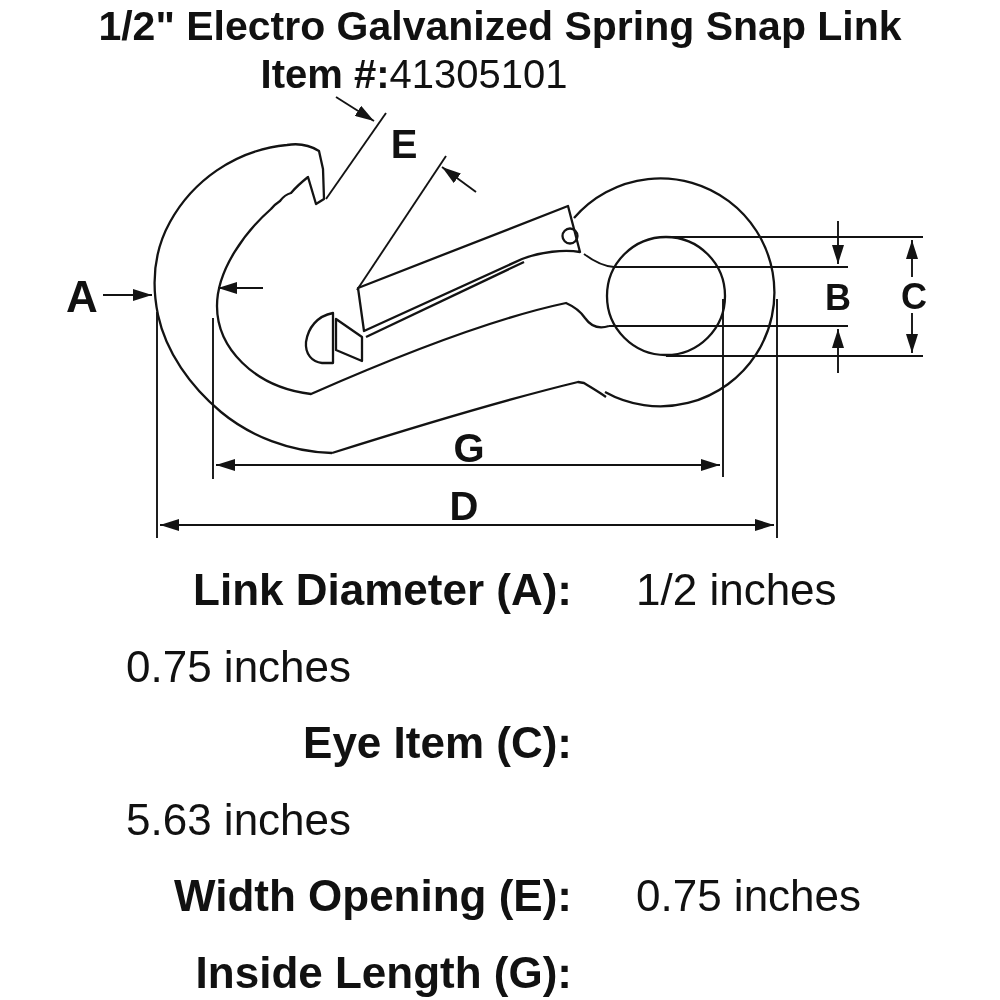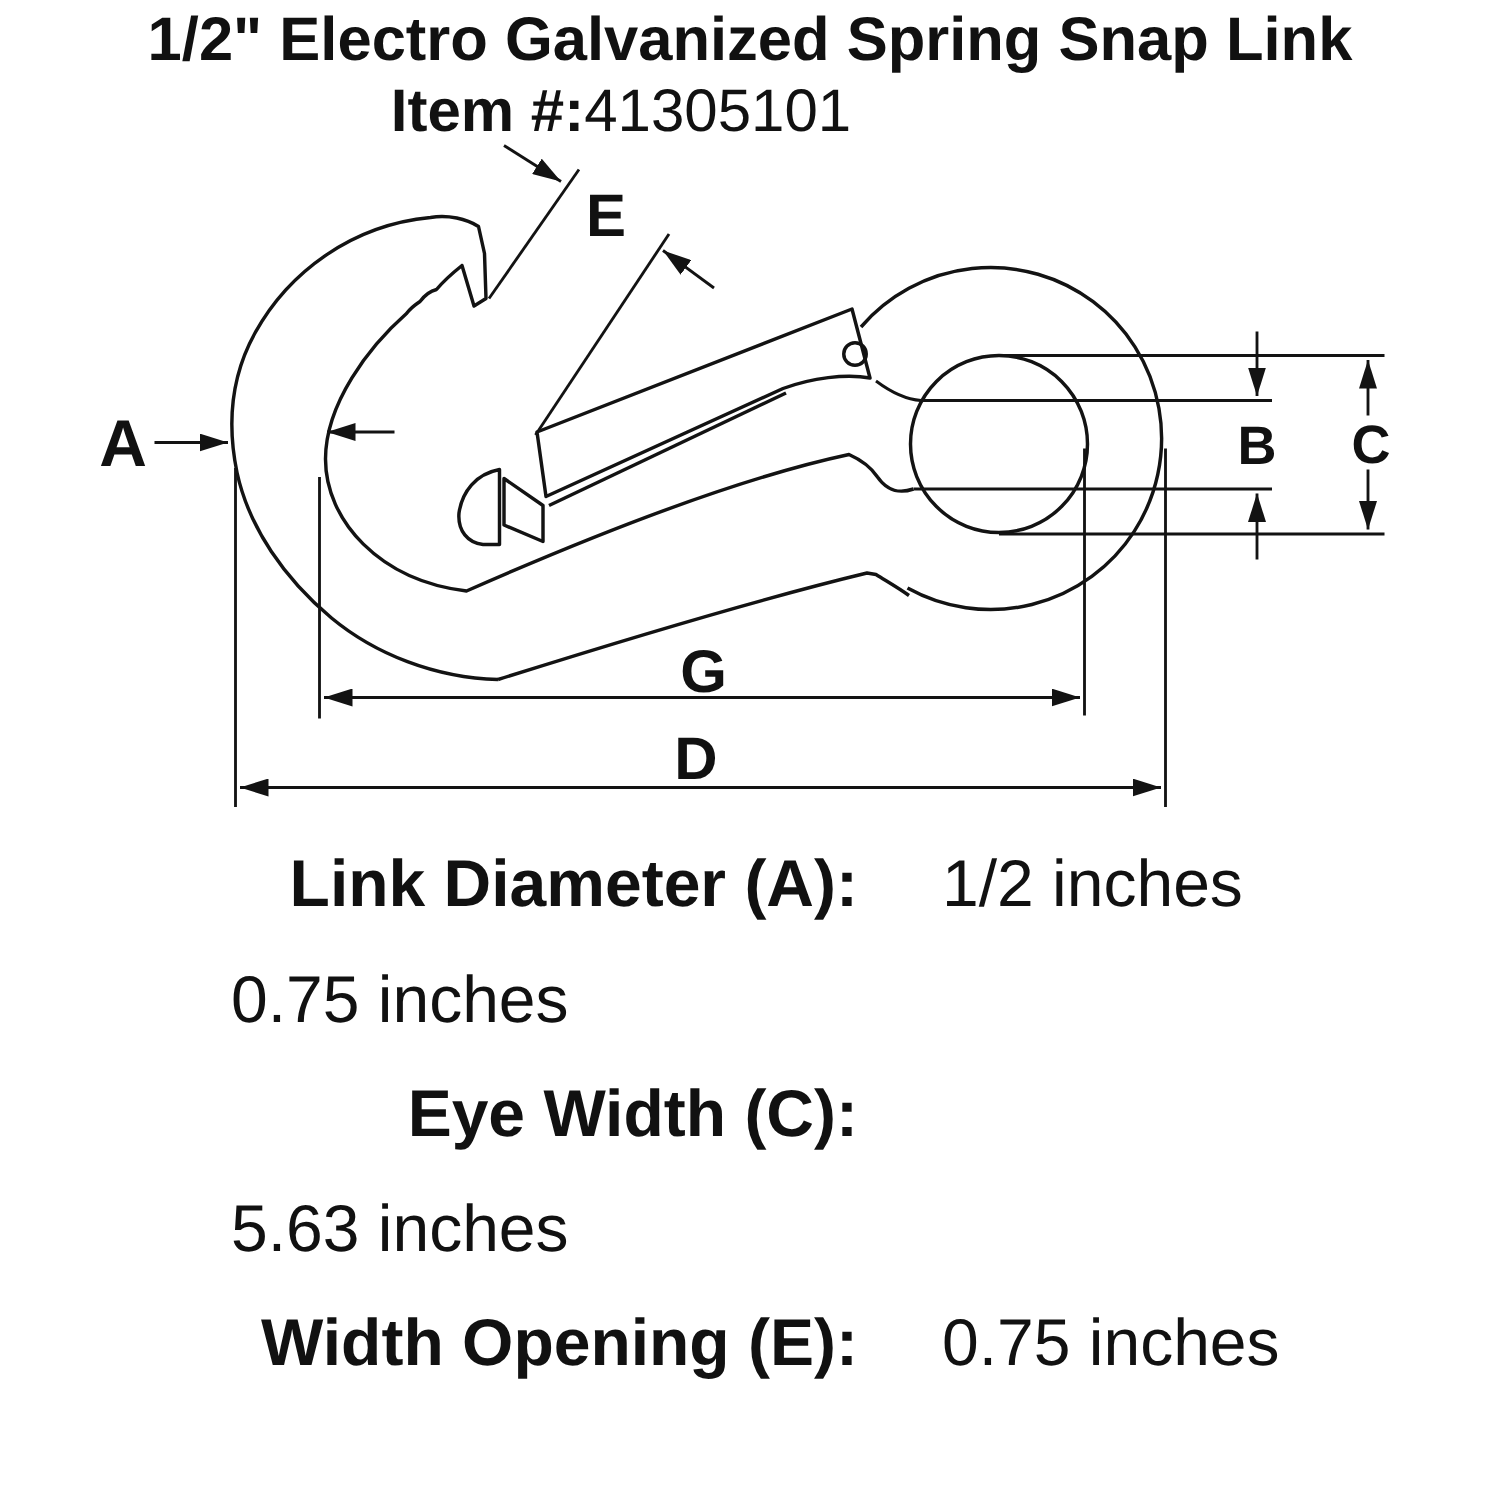--- a/index.html
+++ b/index.html
@@ -12,23 +12,23 @@
     font-size:41px;font-weight:bold;letter-spacing:0px;line-height:50px;
     white-space:nowrap;
   }
   .item-line{
     position:absolute;top:51px;left:0;width:828px;text-align:center;
     font-size:40px;line-height:46px;white-space:nowrap;
   }
   .item-line .lbl{font-weight:bold;}
   .diagram-svg{position:absolute;top:0;left:0;}
   .specs{position:absolute;top:552px;left:0;width:1000px;}
-  .spec-row{height:76.5px;display:flex;align-items:center;padding-left:98px;}
+  .spec-row{height:76.5px;display:flex;align-items:center;padding-left:98px;gap:36px;}
   .spec-label{flex:0 0 474px;text-align:right;font-size:44px;font-weight:bold;white-space:nowrap;}
-  .spec-value{margin-left:56px;font-size:44px;white-space:nowrap;}
+  .spec-value{margin-left:28px;font-size:44px;white-space:nowrap;}
   svg .ln{stroke:#131313;fill:none;stroke-width:2.3;stroke-linejoin:round;}
   svg .wh{stroke:#131313;fill:#ffffff;stroke-width:2.3;stroke-linejoin:round;}
   svg .dim{stroke:#131313;fill:none;stroke-width:1.9;}
   svg .dimlabel{font-family:"Liberation Sans","DejaVu Sans",sans-serif;font-weight:bold;fill:#111;}
 </style>
 </head>
 <body>
 
 <div class="page-title">1/2" Electro Galvanized Spring Snap Link</div>
 <div class="item-line"><span class="lbl">Item #:</span><span>41305101</span></div>
@@ -120,24 +120,25 @@
 
 <div class="specs">
   <div class="spec-row">
     <span class="spec-label">Link Diameter (A):</span>
     <span class="spec-value">1/2 inches</span>
   </div>
   <div class="spec-row">
     <span class="spec-value">0.75 inches</span>
   </div>
   <div class="spec-row">
-    <span class="spec-label">Eye Width (C):</span>
+    <span class="spec-label">Eye Item (C):</span>
   </div>
   <div class="spec-row">
     <span class="spec-value">5.63 inches</span>
   </div>
   <div class="spec-row">
     <span class="spec-label">Width Opening (E):</span>
     <span class="spec-value">0.75 inches</span>
   </div>
   <div class="spec-row">
+    <span class="spec-label">Inside Length (G):</span>
   </div>
 </div>
 
 </body></html>

